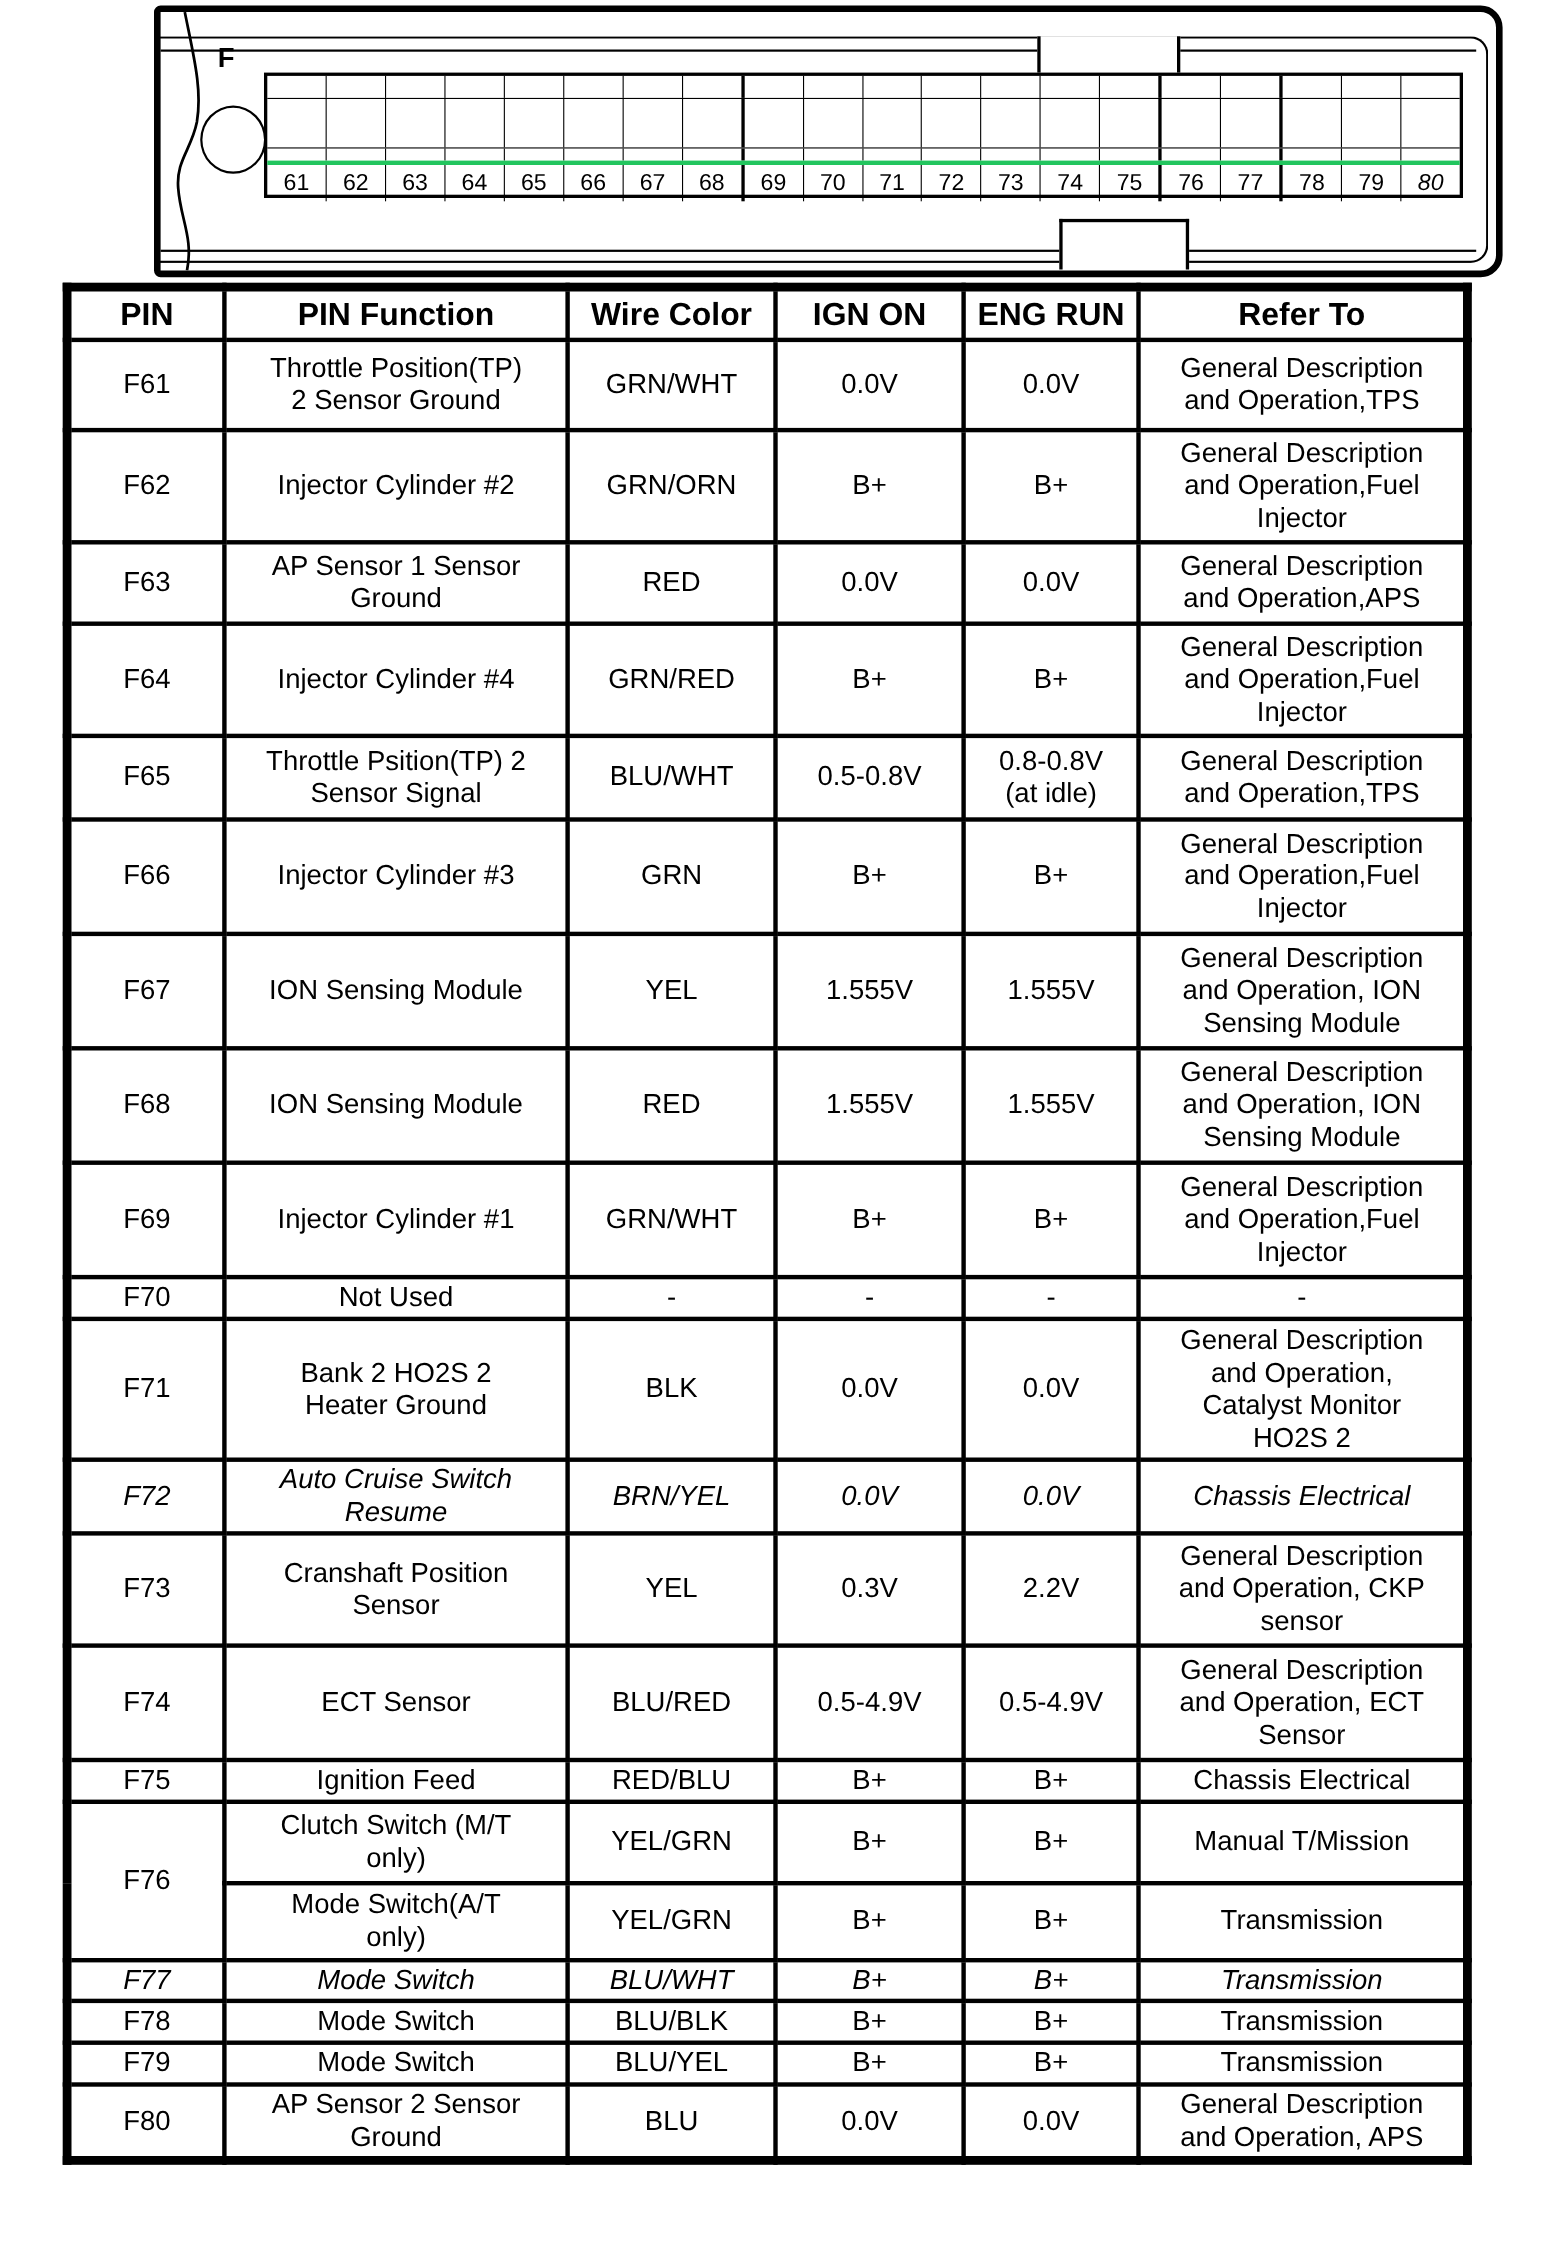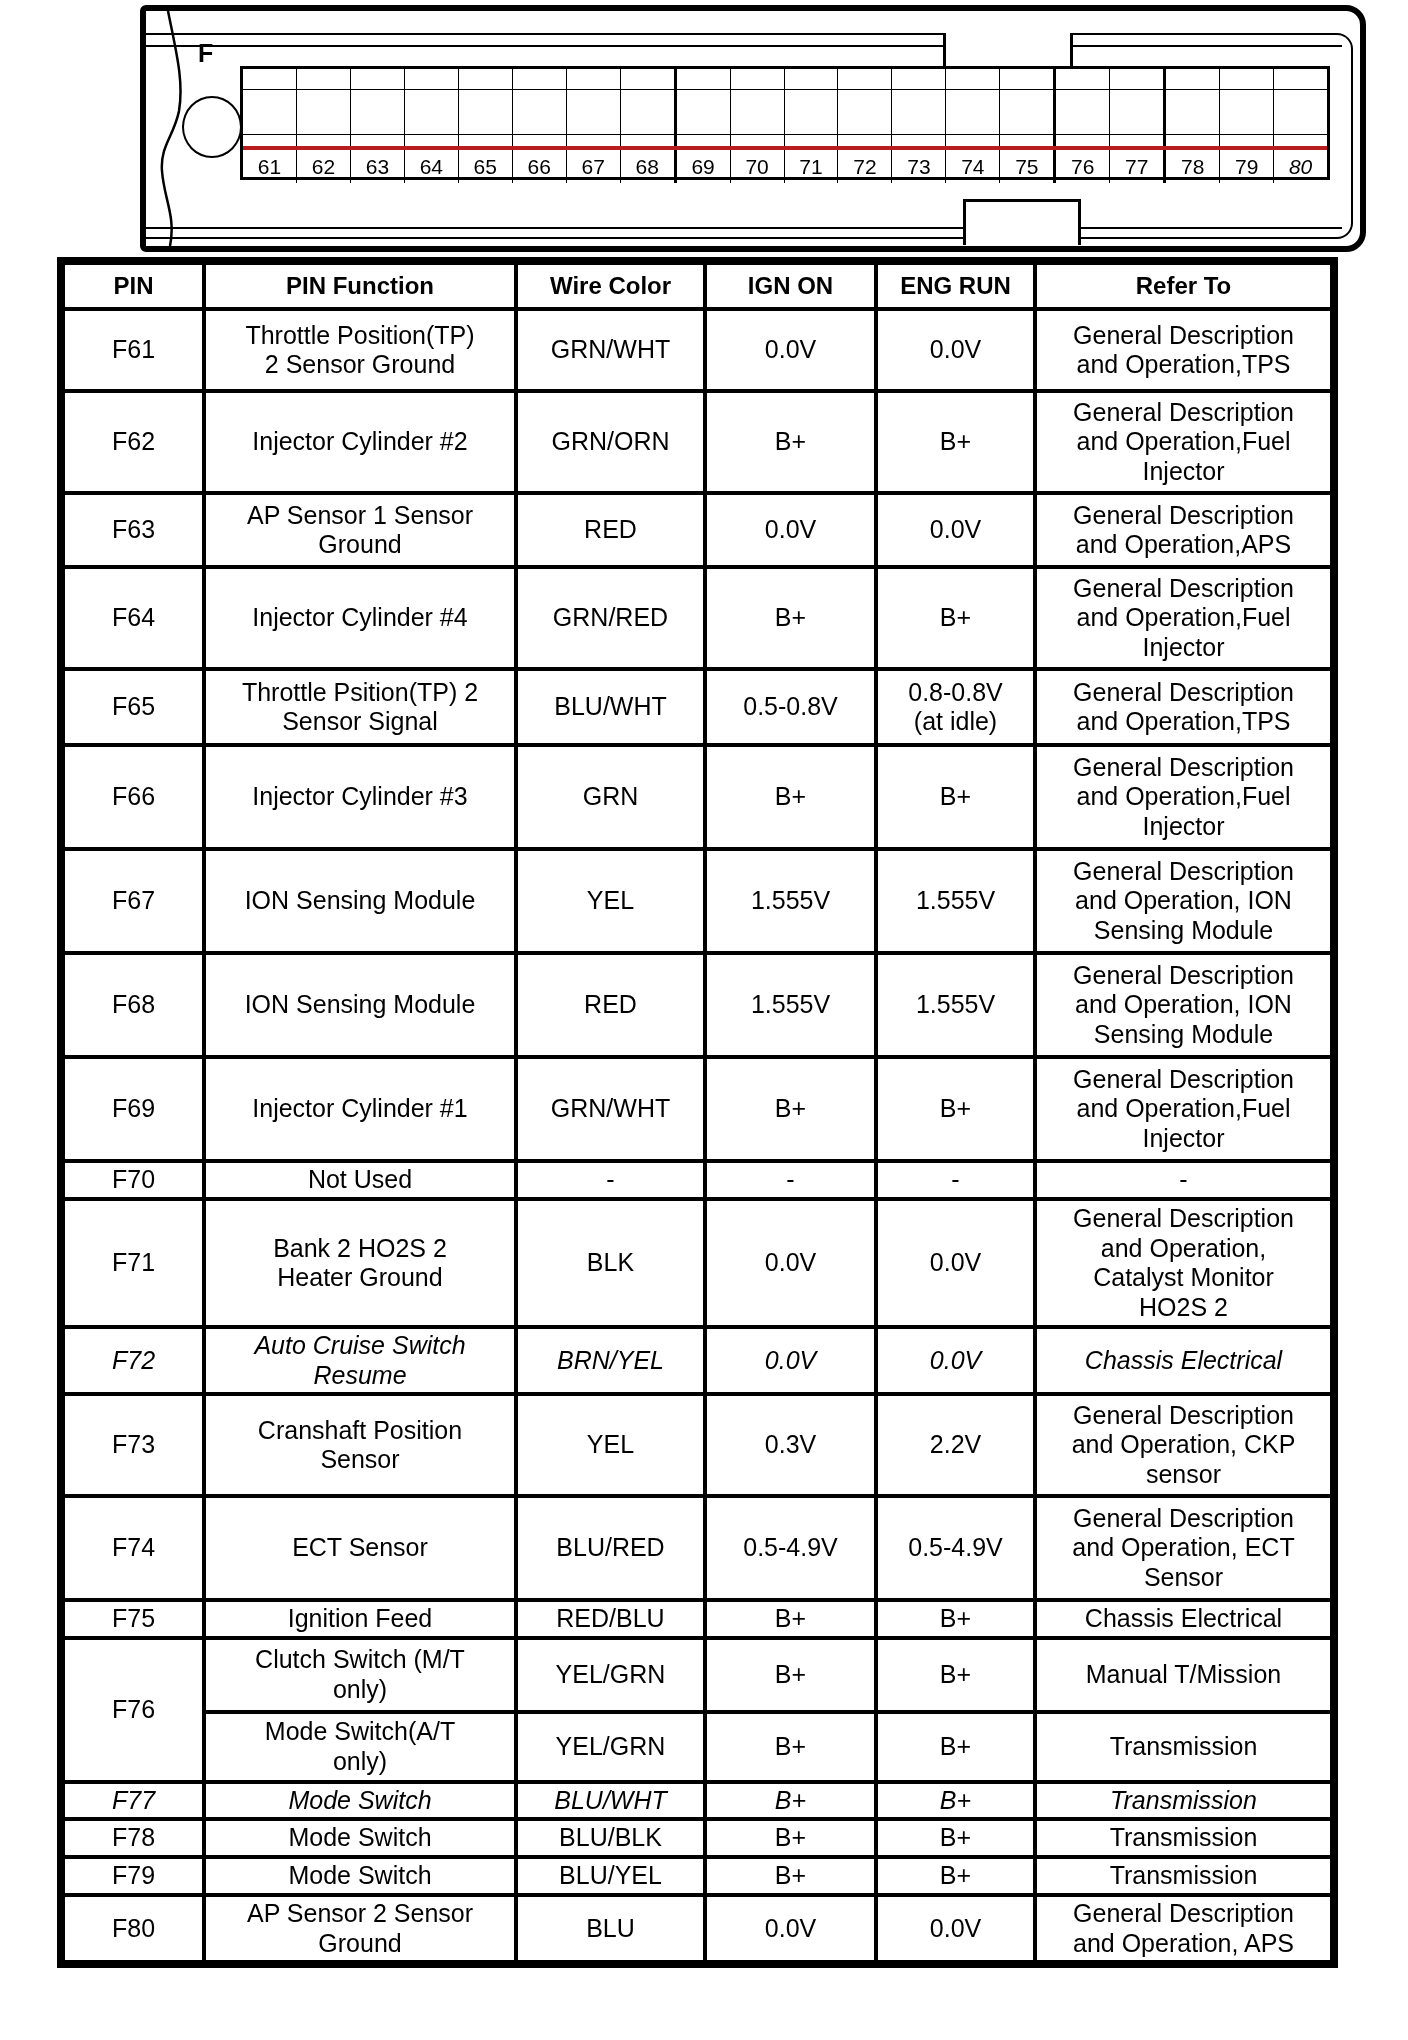--- a/index.html
+++ b/index.html
@@ -20,34 +20,34 @@
   .housing-curve{position:absolute;left:0;top:0;width:120px;height:235px;}
   .f-label{position:absolute;left:52px;top:28px;font-size:25px;font-weight:bold;}
   .guide-circle{position:absolute;left:36px;top:85px;width:60px;height:62px;
     border:2.5px solid #000;border-radius:50%;box-sizing:border-box;}
   .pin-grid{position:absolute;left:94px;top:55px;width:1090px;height:114px;
     border:3px solid #000;box-sizing:border-box;display:flex;flex-direction:column;background:#fff;}
   .pin-row{display:flex;flex:0 0 auto;}
   .pin-row.r1{height:20px;}
   .pin-row.r2{height:44px;border-top:1.5px solid #000;}
   .pin-row.r3{height:11px;border-top:1.5px solid #000;}
-  .pin-row.r4{height:33px;border-top:4px solid #b91c1c;}
+  .pin-row.r4{height:33px;border-top:4px solid #22c55e;}
   .pin-cell{flex:1 1 0;border-right:1.5px solid #000;display:flex;align-items:center;
     justify-content:center;font-size:21px;}
   .pin-cell:last-child{border-right:none;font-style:italic;}
   .pin-cell.thick{border-right:3.5px solid #000;text-align:center;}
 
   
   table.pinout{position:absolute;left:57px;top:257px;width:1273px;
     border-collapse:collapse;table-layout:fixed;background:#fff;}
   table.pinout,table.pinout th,table.pinout td{border:4px solid #000;}
   table.pinout{border-width:8px;}
   th,td{padding:2px 6px;text-align:center;vertical-align:middle;
     white-space:pre-line;line-height:1.18;box-sizing:border-box;}
-  th{font-size:24px;font-weight:bold;height:48px;}
+  th{font-size:29px;font-weight:bold;height:48px;}
   td{font-size:25px;font-weight:normal;}
   td.col-refer,th.col-refer{border-left-width:7px;}
 </style>
 </head>
 <body>
 
 <div class="connector-box">
   <div class="inner-outline"></div>
   <div class="hairline top2"></div>
   <div class="hairline bot2"></div>

